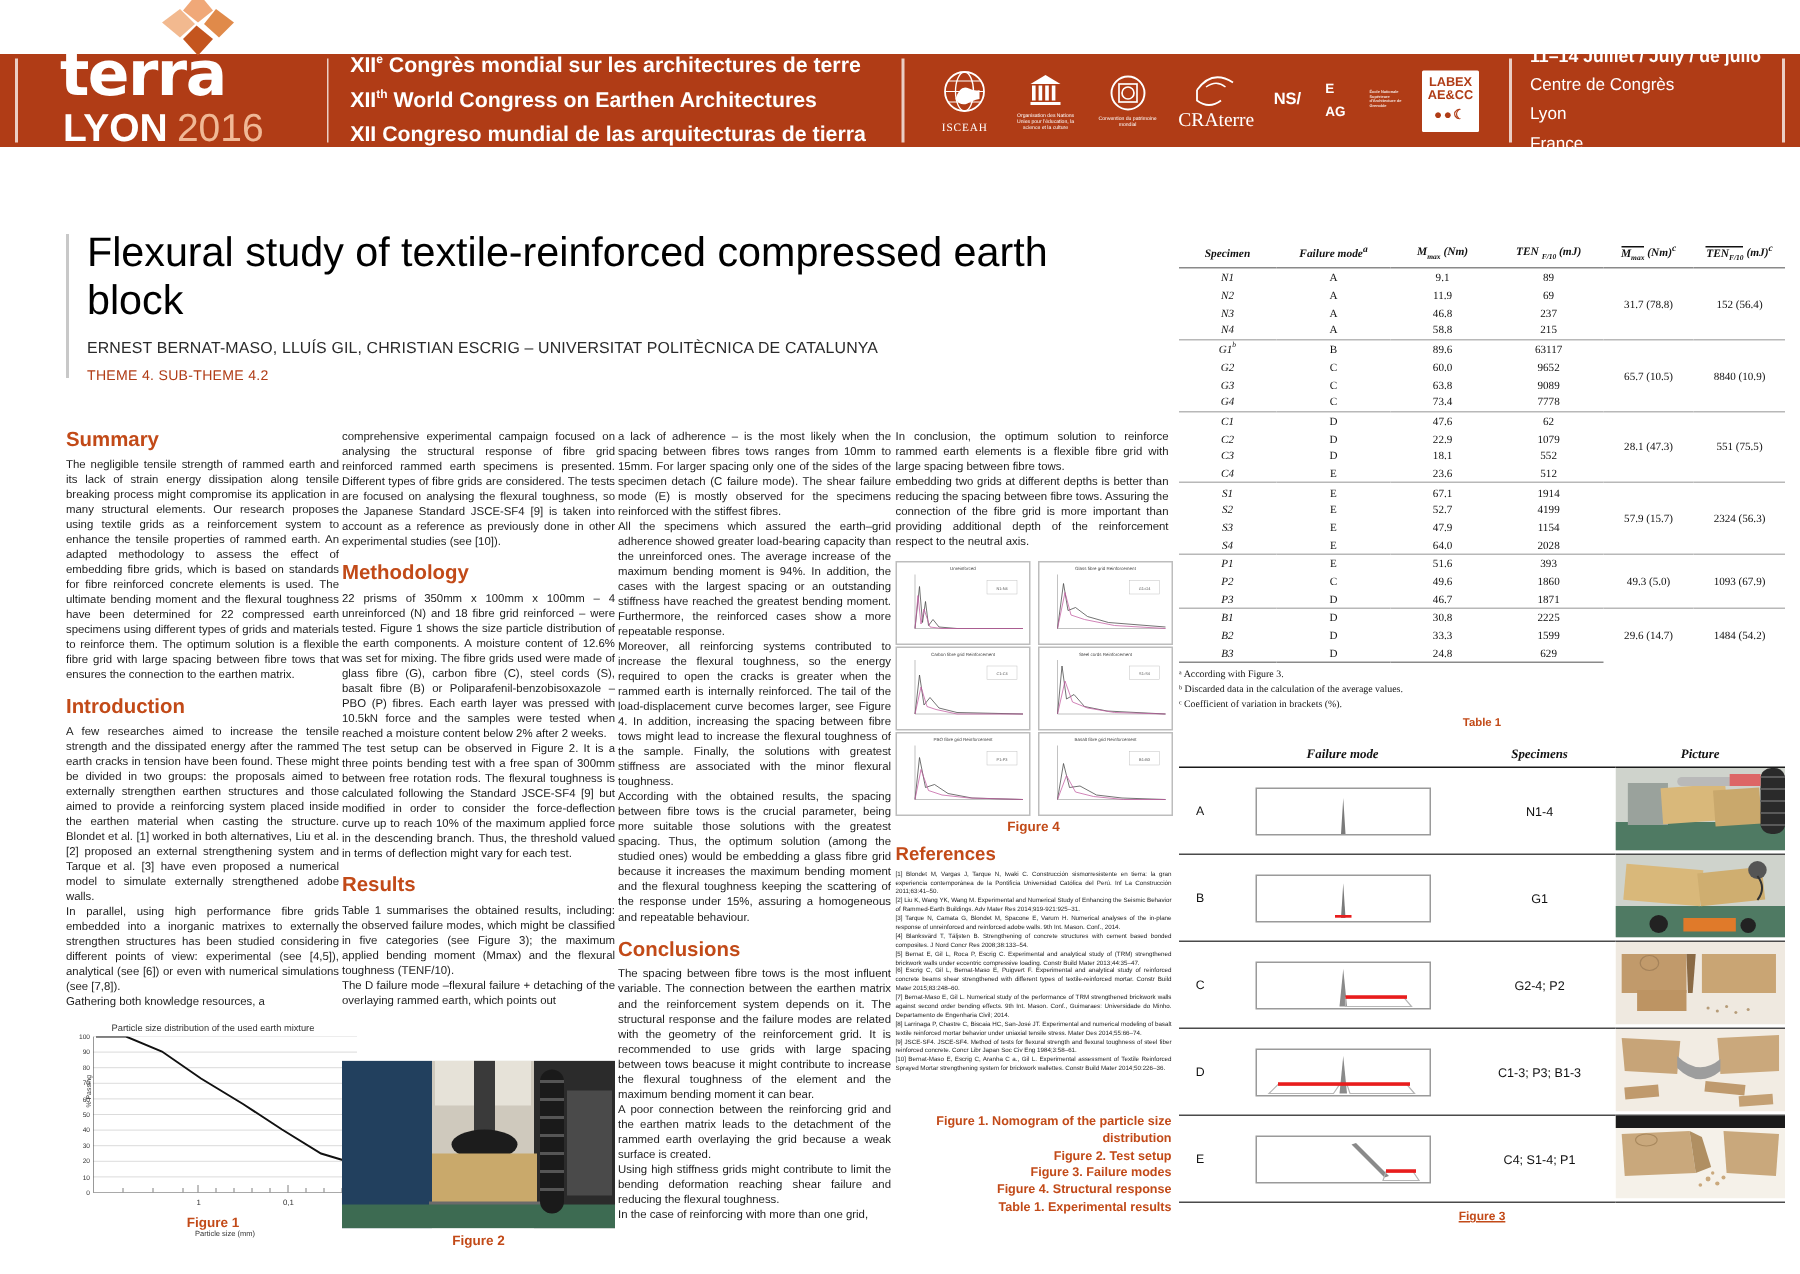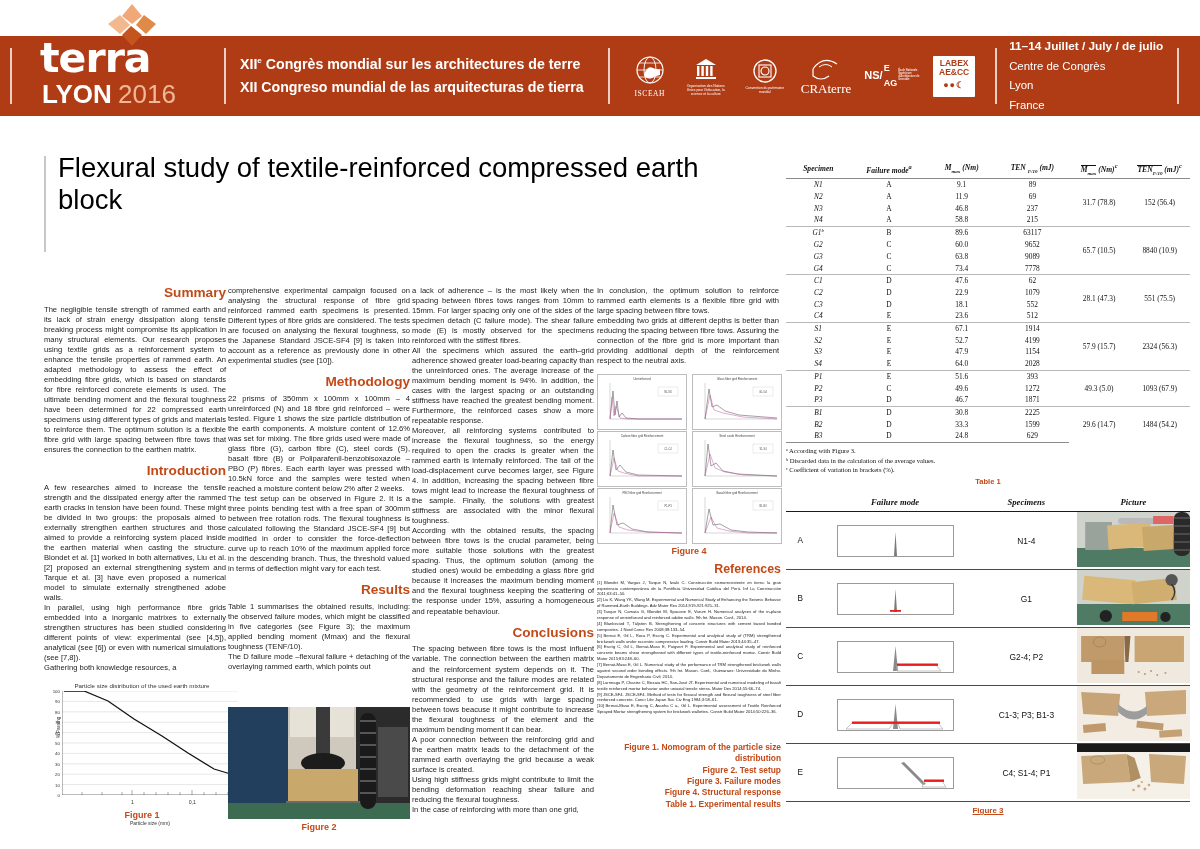--- a/index.html
+++ b/index.html
@@ -3,21 +3,21 @@
 <meta charset="utf-8">
 <style>
   html,body{margin:0;padding:0;}
   body{
     width:1200px;height:849px;background:#ffffff;
     font-family:"Liberation Sans",sans-serif;
     overflow:hidden;position:relative;
   }
   
   .header{
-    position:absolute;left:0;top:36px;width:1200px;height:80px;
+    position:absolute;left:0;top:36px;width:1200px;height:62px;
     background:#b03c16;display:flex;align-items:center;
   }
   .hdr-sep{width:2px;height:56px;background:rgba(255,255,255,.75);margin:0 10px;}
   .brand{position:relative;width:192px;height:82px;color:#fff;}
   .brand-terra{
     position:absolute;left:18px;top:3px;font-size:41px;font-weight:bold;
     letter-spacing:-1px;line-height:1;font-family:"DejaVu Sans",sans-serif;
   }
   .brand-lyon{position:absolute;left:20px;top:46px;font-size:26px;font-weight:bold;line-height:1;}
   .brand-year{position:absolute;left:96px;top:46px;font-size:26px;color:#f0b896;line-height:1;}
@@ -44,21 +44,21 @@
   .pauthors{color:#2a2a2a;font-size:10.6px;padding-left:14px;margin-top:9px;letter-spacing:.1px;}
   .ptheme{color:#b03c16;font-size:9.4px;padding-left:14px;margin-top:6px;letter-spacing:.2px;}
 
   
   .col{position:absolute;top:286px;width:182px;font-size:7.6px;line-height:1.32;color:#1c1c1c;text-align:justify;}
   .col p{margin:0 0 0 0;}
   .col1{left:44px;}
   .col2{left:228px;}
   .col3{left:412px;}
   .col4{left:597px;}
-  h2.sec{color:#c24a18;font-size:13.6px;font-weight:bold;margin:0 0 4px 0;line-height:1.1;text-align:right;}
+  h2.sec{color:#c24a18;font-size:13.6px;font-weight:bold;margin:0 0 4px 0;line-height:1.1;text-align:left;}
   h2.sec.sp{margin-top:9px;}
 
   
   .fig1{position:absolute;left:44px;top:682px;width:196px;height:145px;}
   .fig1 .f1title{font-size:6.2px;text-align:center;color:#333;margin-bottom:2px;}
   .f1plot{position:relative;width:176px;height:104px;margin-left:18px;}
   .f1grid{position:absolute;left:0;top:0;width:100%;height:100%;}
   .f1ylab{position:absolute;left:-14px;top:34px;transform:rotate(-90deg);font-size:4.6px;color:#333;}
   .f1ytick{position:absolute;right:100%;margin-right:2px;font-size:4.4px;color:#333;transform:translateY(-50%);}
   .f1xtick{position:absolute;top:104%;font-size:5.2px;color:#333;transform:translateX(-50%);}
@@ -123,20 +123,21 @@
     </svg>
     <div class="brand-terra">terra</div>
     <div class="brand-lyon">LYON</div>
     <div class="brand-year">2016</div>
   </div>
 
   <div class="hdr-sep"></div>
 
   <div class="congress">
     <div>XII<sup>e</sup> Congrès mondial sur les architectures de terre</div>
+    <div>XII<sup>th</sup> World Congress on Earthen Architectures</div>
     <div>XII Congreso mundial de las arquitecturas de tierra</div>
   </div>
 
   <div class="hdr-sep" style="margin-left:24px;"></div>
 
   <div class="logos">
     <div class="logo-box">
       <svg width="40" height="32" viewBox="0 0 40 32">
         <circle cx="20" cy="15" r="13" fill="none" stroke="#fff" stroke-width="1.2"></circle>
         <ellipse cx="20" cy="15" rx="6" ry="13" fill="none" stroke="#fff" stroke-width=".9"></ellipse>
@@ -170,21 +171,21 @@
     <div class="logo-box">
       <svg width="38" height="26" viewBox="0 0 38 26">
         <path d="M6 14 q10-14 24-5" fill="none" stroke="#fff" stroke-width="1.2"></path>
         <path d="M6 14 v7 q8 6 16 0" fill="none" stroke="#fff" stroke-width="1.2"></path>
         <path d="M12 12 q7-5 13 0" fill="none" stroke="#fff" stroke-width="1"></path>
       </svg>
       <div class="craterre">CRAterre</div>
     </div>
 
     <div class="logo-box nseag">
-      <div style="display:flex;align-items:center;gap:1px;">
+      <div style="display:flex;align-items:center;gap:16px;">
         <span>NS/</span>
         <span style="display:flex;flex-direction:column;font-size:9px;line-height:1;">
           <span>E</span>
             <span style="height:6px;"></span>
             <span>AG</span>
         </span>
         <span style="font-size:2.6px;line-height:1.1;opacity:.85;width:22px;">École Nationale Supérieure d'Architecture de Grenoble</span>
       </div>
     </div>
 
@@ -203,20 +204,22 @@
     <div>Lyon</div>
     <div>France</div>
   </div>
 
   <div class="hdr-sep" style="margin-left:14px;"></div>
 </div>
 
 <div class="title-block">
   <div class="title-rule"></div>
   <div class="ptitle">Flexural study of textile-reinforced compressed earth block</div>
+  <div class="pauthors">ERNEST BERNAT-MASO, LLUÍS GIL, CHRISTIAN ESCRIG – UNIVERSITAT POLITÈCNICA DE CATALUNYA</div>
+  <div class="ptheme">THEME 4. SUB-THEME 4.2</div>
 </div>
 
 <div class="col col1">
   <h2 class="sec">Summary</h2>
   <p>The negligible tensile strength of rammed earth and its lack of strain energy dissipation along tensile breaking process might compromise its application in many structural elements. Our research proposes using textile grids as a reinforcement system to enhance the tensile properties of rammed earth. An adapted methodology to assess the effect of embedding fibre grids, which is based on standards for fibre reinforced concrete elements is used. The ultimate bending moment and the flexural toughness have been determined for 22 compressed earth specimens using different types of grids and materials to reinforce them. The optimum solution is a flexible fibre grid with large spacing between fibre tows that ensures the connection to the earthen matrix.</p>
   <h2 class="sec sp">Introduction</h2>
   <p>A few researches aimed to increase the tensile strength and the dissipated energy after the rammed earth cracks in tension have been found. These might be divided in two groups: the proposals aimed to externally strengthen earthen structures and those aimed to provide a reinforcing system placed inside the earthen material when casting the structure. Blondet et al. [1] worked in both alternatives, Liu et al. [2] proposed an external strengthening system and Tarque et al. [3] have even proposed a numerical model to simulate externally strengthened adobe walls.</p>
   <p>In parallel, using high performance fibre grids embedded into a inorganic matrixes to externally strengthen structures has been studied considering different points of view: experimental (see [4,5]), analytical (see [6]) or even with numerical simulations (see [7,8]).</p>
   <p>Gathering both knowledge resources, a</p>
 </div>
@@ -554,21 +557,21 @@
         <td>E</td>
         <td>51.6</td>
         <td>393</td>
         <td rowspan="3">49.3 (5.0)</td>
         <td rowspan="3">1093 (67.9)</td>
       </tr>
       <tr>
         <td class="spec">P2</td>
         <td>C</td>
         <td>49.6</td>
-        <td>1272</td>
+        <td>1860</td>
       </tr>
       <tr>
         <td class="spec">P3</td>
         <td>D</td>
         <td>46.7</td>
         <td>1871</td>
       </tr>
 
       <tr class="grp-start">
         <td class="spec">B1</td>

